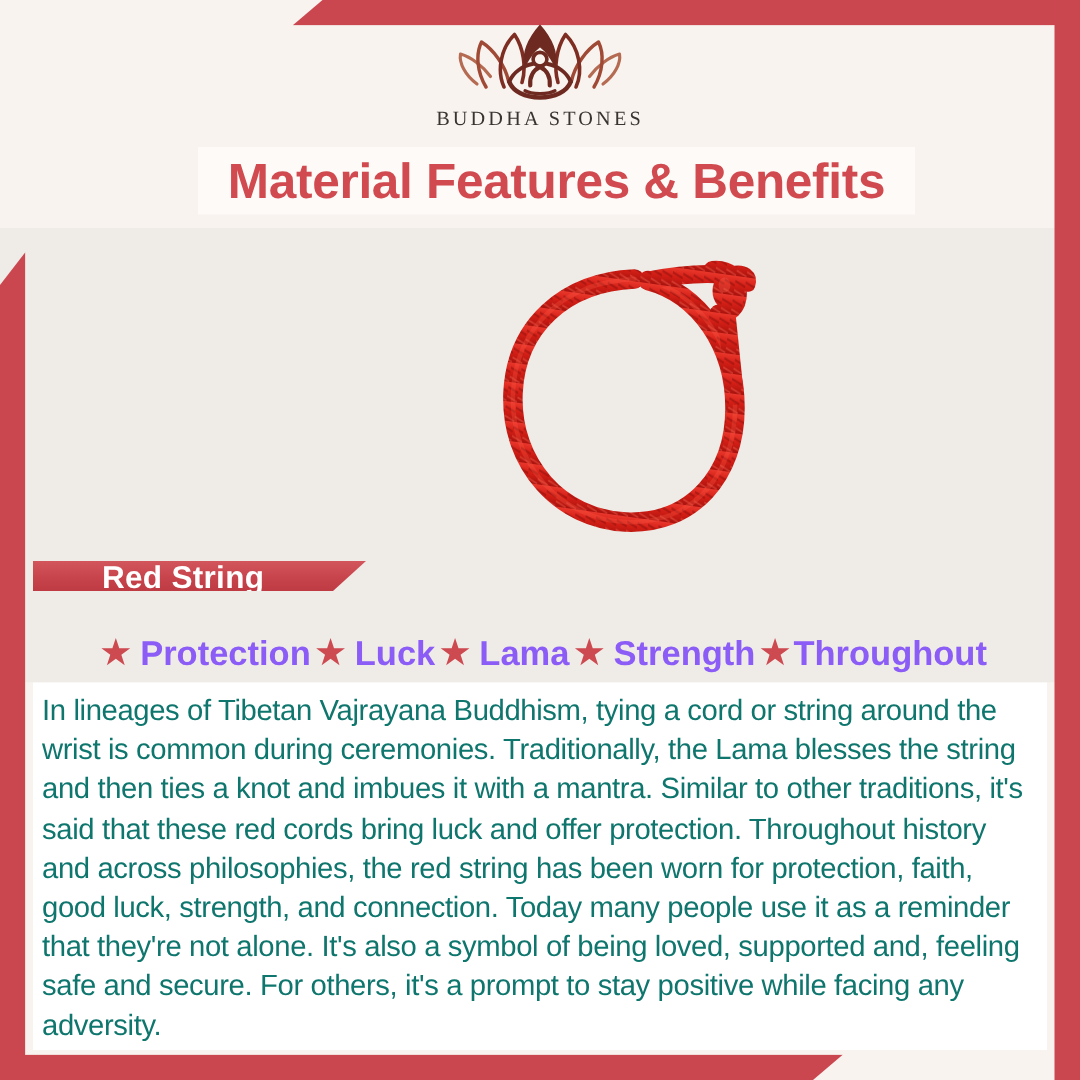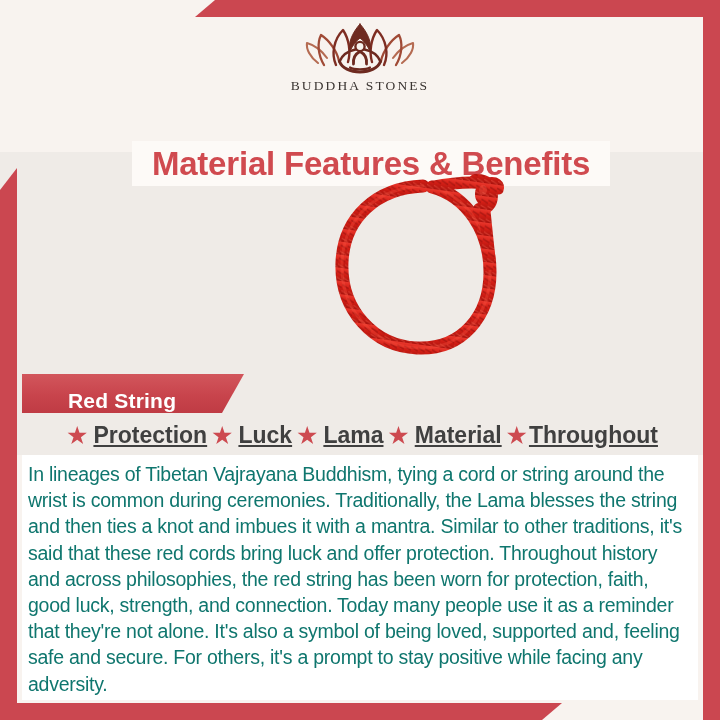--- a/index.html
+++ b/index.html
@@ -27,62 +27,62 @@
     background:#cb4750;
     clip-path:polygon(0 0, 100% 0, calc(100% - 20px) 100%, 0 100%);
   }
   .bar-left{
     position:absolute;left:0;top:168px;width:17px;height:552px;background:#cb4750;
     clip-path:polygon(0 22px, 100% 0, 100% 100%, 0 100%);
   }
 
   
   .logo-wrap{position:absolute;left:0;top:14px;width:720px;height:80px;
-    display:flex;flex-direction:column;align-items:center;justify-content:flex-end;}
+    display:flex;flex-direction:column;align-items:center;justify-content:flex-start;}
   .logo-mark{width:124px;height:56px;display:block;}
   .logo-word{
     margin-top:1px;font-family:"Liberation Serif", serif;font-size:13.5px;
     letter-spacing:2.1px;color:#3a3431;font-weight:400;white-space:nowrap;
   }
 
   
   .title-panel{
     position:absolute;left:132px;top:98px;width:478px;height:45px;
-    background:#fdfaf7;display:flex;align-items:center;justify-content:center;margin-top:43px;
+    background:#fdfaf7;display:flex;align-items:center;justify-content:center;
   }
   .title-text{
     font-size:33px;font-weight:bold;color:#d04a4f;white-space:nowrap;
     letter-spacing:-0.2px;font-family:"Liberation Sans", sans-serif;
   }
 
   
   .product{position:absolute;left:170px;top:152px;width:390px;height:225px;}
   .product svg{display:block;width:100%;height:100%;}
 
   
   .label-banner{
-    position:absolute;left:22px;top:374px;width:222px;height:39px;
+    position:absolute;left:22px;top:374px;width:222px;height:20px;
     background:linear-gradient(180deg,#d2565c 0%, #c8444c 55%, #bf3b44 100%);
     clip-path:polygon(0 0, 100% 0, calc(100% - 22px) 100%, 0 100%);
-    display:flex;align-items:flex-end;
+    display:flex;align-items:flex-start;
   }
   .label-text{
     color:#ffffff;font-size:21px;font-weight:bold;margin-left:46px;
     white-space:nowrap;letter-spacing:0.2px;
   }
 
   
   .benefits{
     position:absolute;left:22px;top:418px;width:676px;height:34px;
     display:flex;align-items:center;justify-content:space-between;
     padding:0 40px 0 44px;box-sizing:border-box;
   }
   .benefit{display:flex;align-items:center;white-space:nowrap;}
   .benefit .star{color:#cd4a50;font-size:25px;line-height:1;margin-right:5px;}
-  .benefit .blabel{color:#404040;font-size:23px;font-weight:bold;line-height:1;text-decoration:underline;}
+  .benefit .blabel{color:#8b5cf6;font-size:23px;font-weight:bold;line-height:1;}
   .benefit.tight .star{margin-right:1px;}
 
   
   .textpanel{
     position:absolute;left:22px;top:455px;width:676px;height:245px;
     background:#ffffff;box-sizing:border-box;padding:6px 12px 0 6px;
   }
   .body-text{
     font-size:19.5px;line-height:26.2px;color:#0f766e;
     font-family:"Liberation Sans", sans-serif;
@@ -184,21 +184,21 @@
     <div class="benefit">
       <span class="star">★</span>
       <span class="blabel">Luck</span>
     </div>
     <div class="benefit">
       <span class="star">★</span>
       <span class="blabel">Lama</span>
     </div>
     <div class="benefit">
       <span class="star">★</span>
-      <span class="blabel">Material</span>
+      <span class="blabel">Strength</span>
     </div>
     <div class="benefit tight">
       <span class="star">★</span>
       <span class="blabel">Throughout</span>
     </div>
   </div>
 
   <div class="textpanel">
     <p class="body-text">In lineages of Tibetan Vajrayana Buddhism, tying a cord or string around the wrist is common during ceremonies. Traditionally, the Lama blesses the string and then ties a knot and imbues it with a mantra. Similar to other traditions, it's said that these red cords bring luck and offer protection. Throughout history and across philosophies, the red string has been worn for protection, faith, good luck, strength, and connection. Today many people use it as a reminder that they're not alone. It's also a symbol of being loved, supported and, feeling safe and secure. For others, it's a prompt to stay positive while facing any adversity.</p>
   </div>

